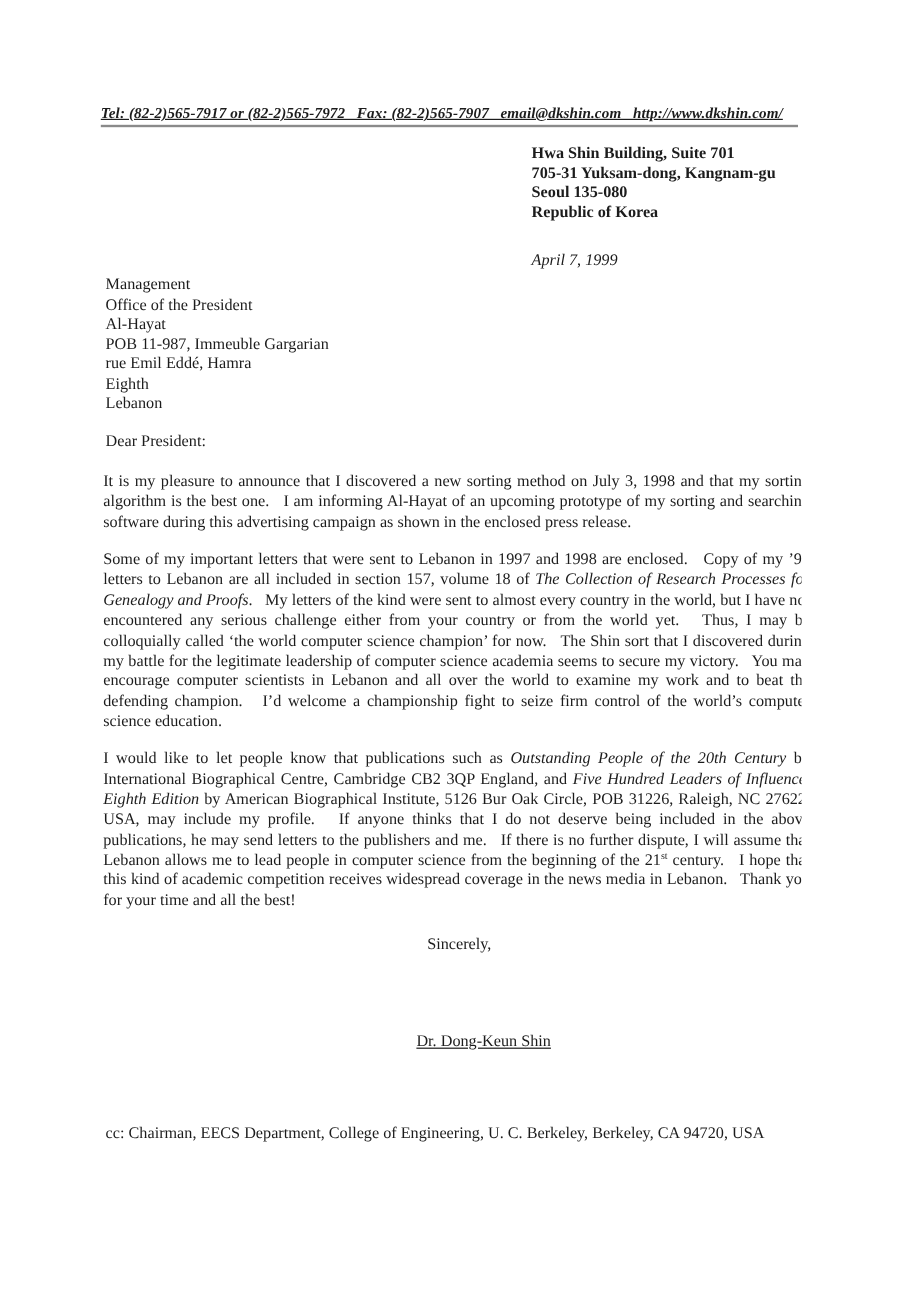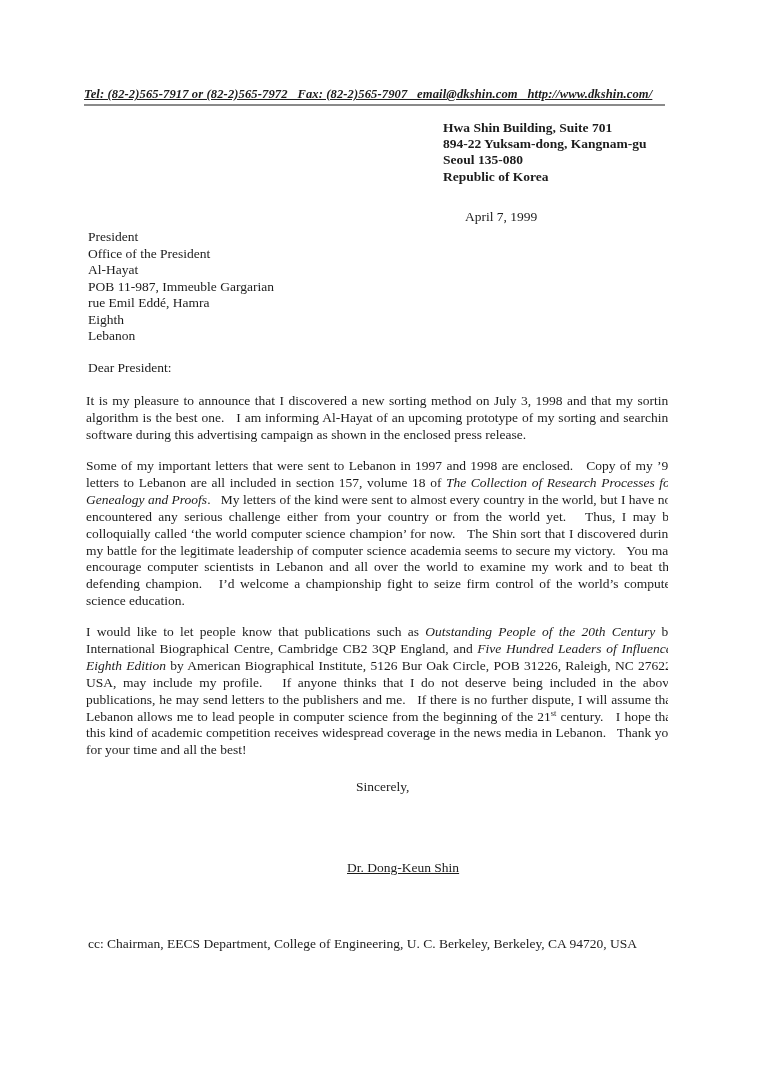--- a/index.html
+++ b/index.html
@@ -35,23 +35,24 @@
   }
   .sender {
     position: absolute;
     left: 443px;
     top: 120px;
     font-weight: bold;
     line-height: 16.2px;
   }
   .date {
     position: absolute;
-    left: 465px;
+    left: 443px;
     top: 209px;
     line-height: 16.5px;
+    font-style: italic;
   }
   .recipient {
     position: absolute;
     left: 88px;
     top: 229px;
     line-height: 16.5px;
   }
   .salutation {
     position: absolute;
     left: 88px;
@@ -97,29 +98,29 @@
 <body>
 
 <div class="page">
 
   <div class="letterhead">
     <span class="letterhead-text">Tel: (82-2)565-7917 or (82-2)565-7972&nbsp;&nbsp; Fax: (82-2)565-7907&nbsp;&nbsp;&nbsp;email@dkshin.com&nbsp;&nbsp; http://www.dkshin.com/</span>
   </div>
 
   <div class="sender">
     <div>Hwa Shin Building, Suite 701</div>
-    <div>894-22 Yuksam-dong, Kangnam-gu</div>
+    <div>705-31 Yuksam-dong, Kangnam-gu</div>
     <div>Seoul 135-080</div>
     <div>Republic of Korea</div>
   </div>
 
   <div class="date">April 7, 1999</div>
 
   <div class="recipient">
-    <div>President</div>
+    <div>Management</div>
     <div>Office of the President</div>
     <div>Al-Hayat</div>
     <div>POB 11-987, Immeuble Gargarian</div>
     <div>rue Emil Eddé, Hamra</div>
     <div>Eighth</div>
     <div>Lebanon</div>
   </div>
 
   <div class="salutation">Dear President:</div>
 

